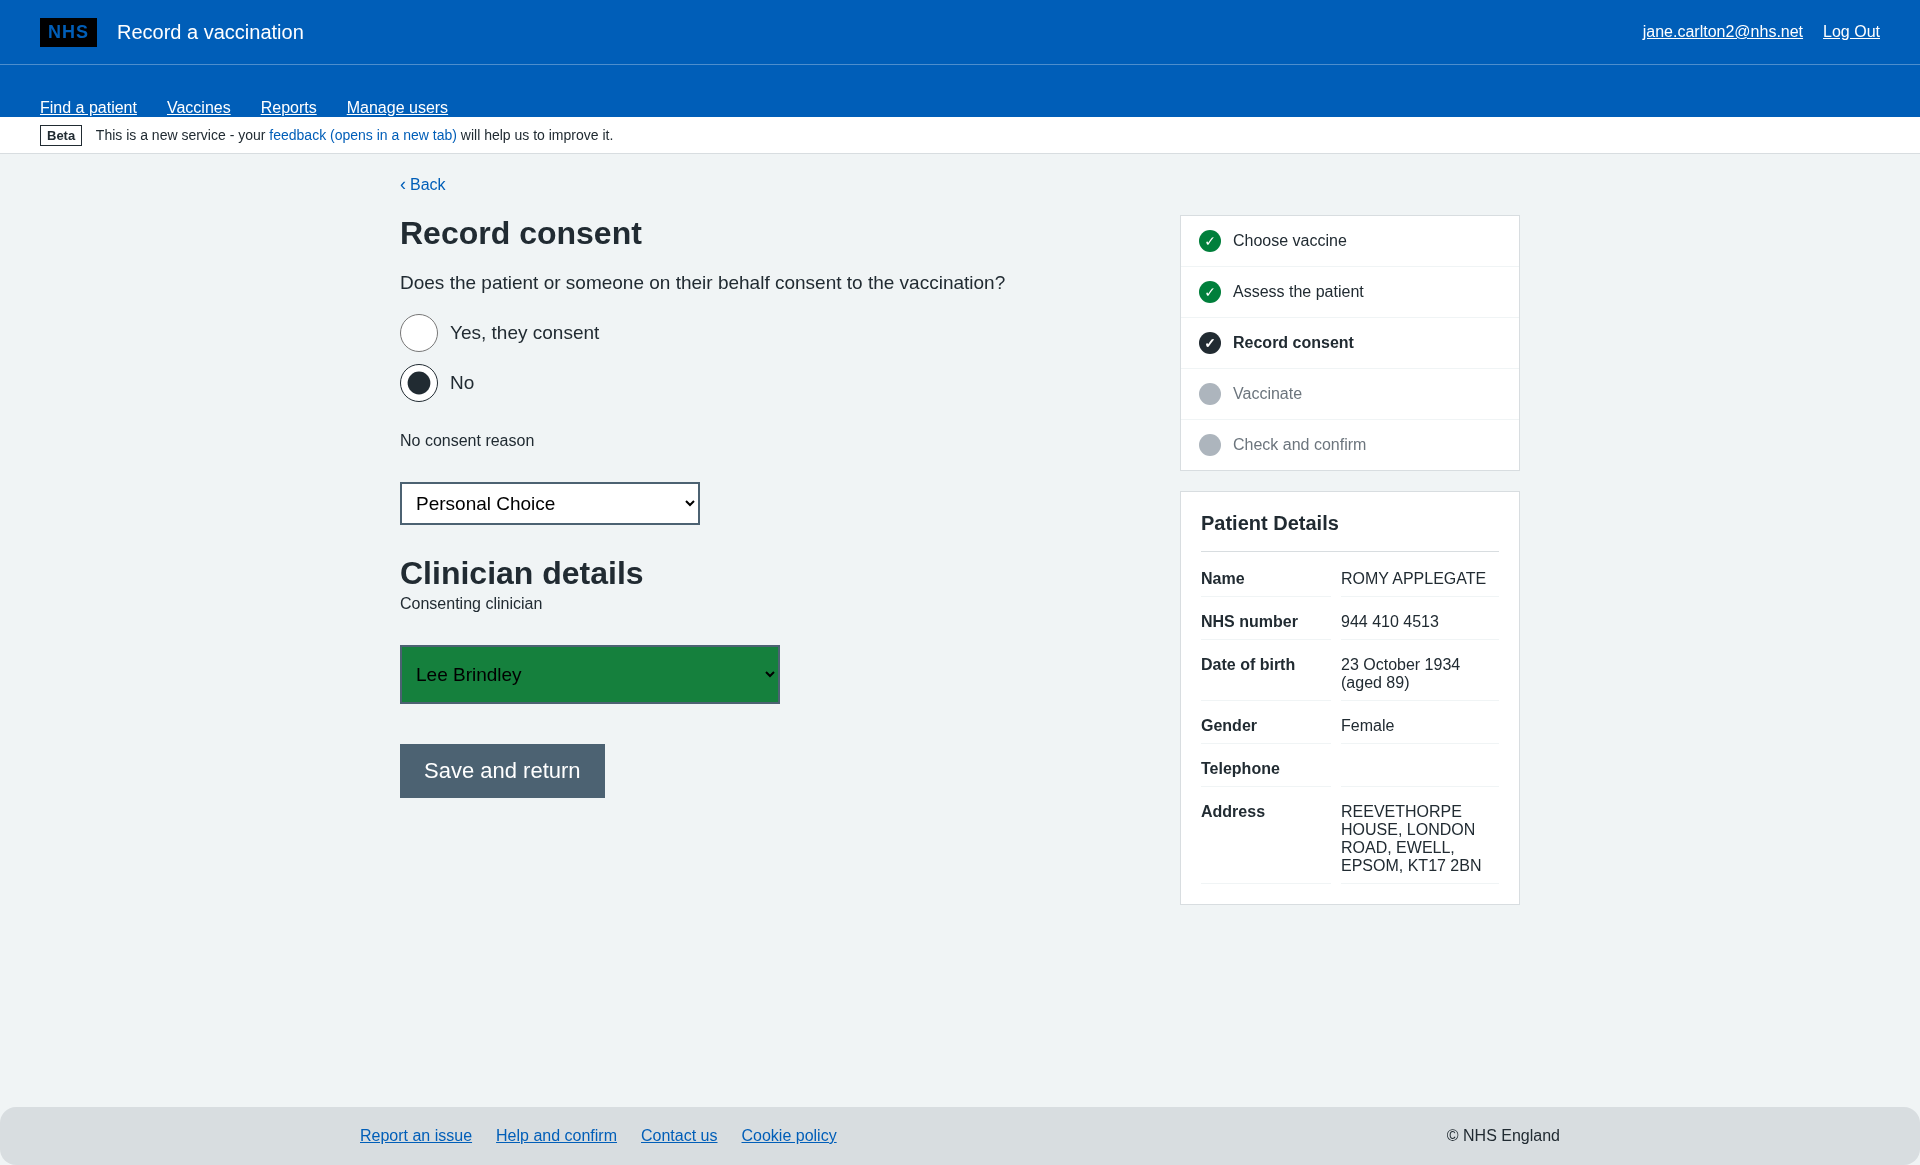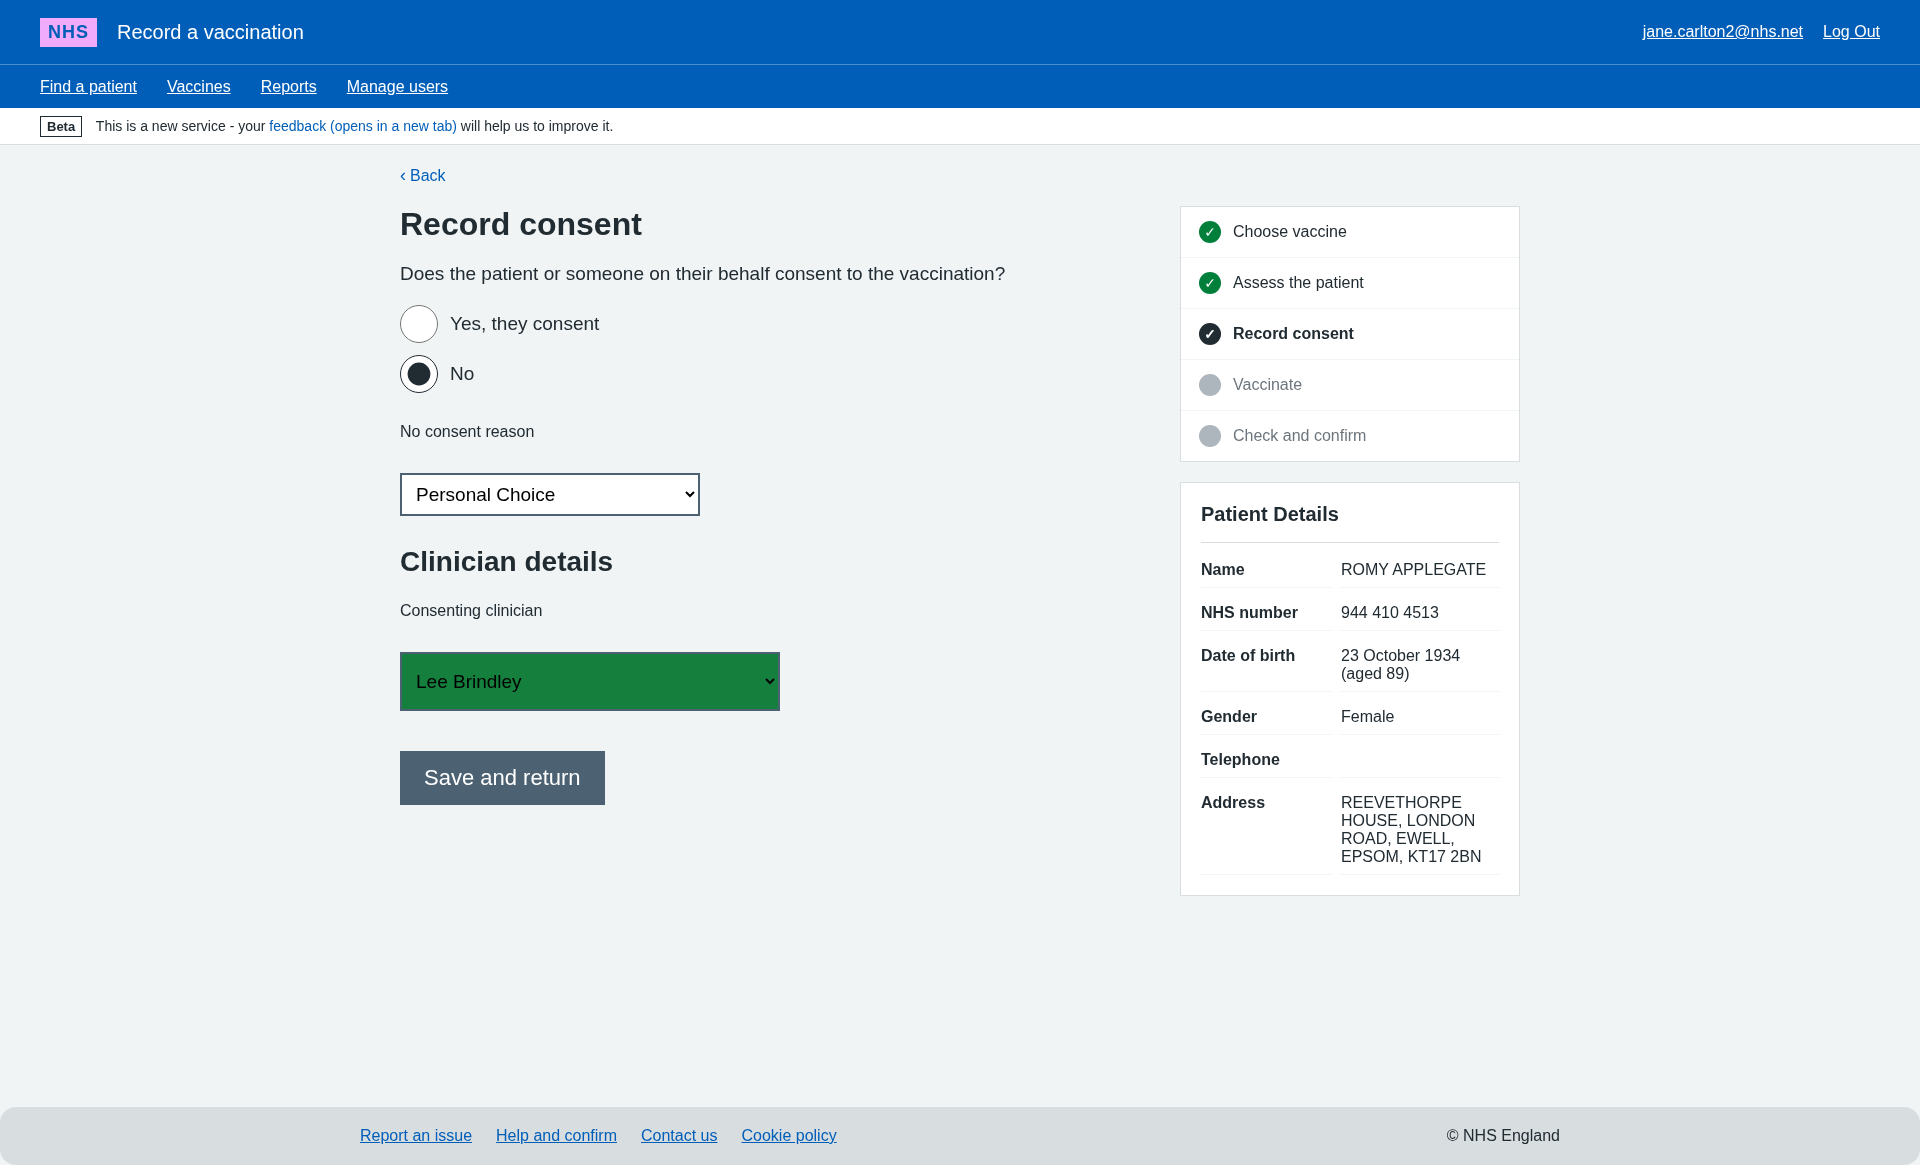--- a/index.html
+++ b/index.html
@@ -1,18 +1,18 @@
 <!DOCTYPE html>
 <html><head>
   <meta charset="utf-8">
   <style>
     *, *::before, *::after { box-sizing: border-box; margin: 0; padding: 0; }
     body { font-family: Arial, Helvetica, sans-serif; font-size: 16px; background: #f0f4f5; color: #212b32; min-height: 100vh; display: flex; flex-direction: column; }
     .header-left { display: flex; align-items: center; gap: 20px; }
-    .nhs-logo { background: #f0abfc; color: #005eb8; font-weight: 900; font-size: 18px; padding: 4px 8px; letter-spacing: 1px; }
+    .nhs-logo { background: #000000; color: #005eb8; font-weight: 900; font-size: 18px; padding: 4px 8px; letter-spacing: 1px; }
     .header-title { color: #fff; font-size: 20px; font-weight: normal; }
     .header-right { display: flex; align-items: center; gap: 20px; }
     .header-right a { color: #fff; text-decoration: underline; font-size: 16px; cursor: pointer; }
     .nav-links { display: flex; gap: 30px; }
     .nav-links a { color: #fff; text-decoration: underline; font-size: 16px; cursor: pointer; }
 
     
     .beta-banner { background: #fff; border-bottom: 1px solid #d8dde0; padding: 10px 40px; font-size: 14px; color: #212b32; }
     .beta-tag { border: 1px solid #212b32; padding: 2px 6px; font-size: 13px; font-weight: bold; margin-right: 10px; }
     .beta-banner a { color: #005eb8; }
@@ -30,21 +30,21 @@
 
     .radio-group { display: flex; flex-direction: column; gap: 12px; margin-bottom: 30px; }
     .radio-item { display: flex; align-items: center; gap: 12px; font-size: 19px; }
     .radio-item input[type="radio"] { width: 38px; height: 38px; accent-color: #212b32; cursor: pointer; flex-shrink: 0; }
 
     .form-group { margin-bottom: 30px; }
     .form-group label { display: block; font-size: 16px; font-weight: normal; margin-bottom: 8px; color: #212b32; }
 
     select { width: 300px; padding: 8px 10px; font-size: 19px; border: 2px solid #4c6272; background: #fff; cursor: pointer; appearance: auto; margin-top: 24px; }
 
-    .section-heading { font-size: 28px; font-weight: bold; margin-bottom: 24px; color: #212b32; }
+    .section-heading { font-size: 32px; font-weight: bold; margin-bottom: 3px; color: #212b32; }
 
     .clinician-select { width: 380px; padding: 16px 10px; font-size: 19px; border: 2px solid #4c6272; background: #15803d; cursor: pointer; }
 
     .save-btn { background: #4c6272; color: #fff; border: none; padding: 14px 24px; font-size: 22px; cursor: pointer; font-weight: normal; margin-top: 10px; }
 
     
     .sidebar { display: flex; flex-direction: column; gap: 0; }
     .steps-card { background: #fff; border: 1px solid #d8dde0; margin-bottom: 20px; }
     .steps-card ul { list-style: none; padding: 0; }
     .steps-card li { padding: 14px 18px; border-bottom: 1px solid #f0f4f5; display: flex; align-items: center; gap: 12px; font-size: 16px; color: #212b32; }
@@ -79,21 +79,21 @@
     <div class="header-left">
       <span class="nhs-logo">NHS</span>
       <span class="header-title">Record a vaccination</span>
     </div>
     <div class="header-right">
       <a>jane.carlton2@nhs.net</a>
       <a>Log Out</a>
     </div>
   </div>
 
-  <div style="border-top: 1px solid rgba(255,255,255,0.3); padding: 0 40px; height: 44px; display: flex; align-items: center;">
+  <div style="border-top: 1px solid rgba(255,255,255,0.3); padding: 0 40px; height: 53px; display: flex; align-items: flex-end;">
     <nav class="nav-links">
       <a>Find a patient</a>
       <a>Vaccines</a>
       <a>Reports</a>
       <a>Manage users</a>
     </nav>
   </div>
 </div>
 
 <div class="beta-banner">

